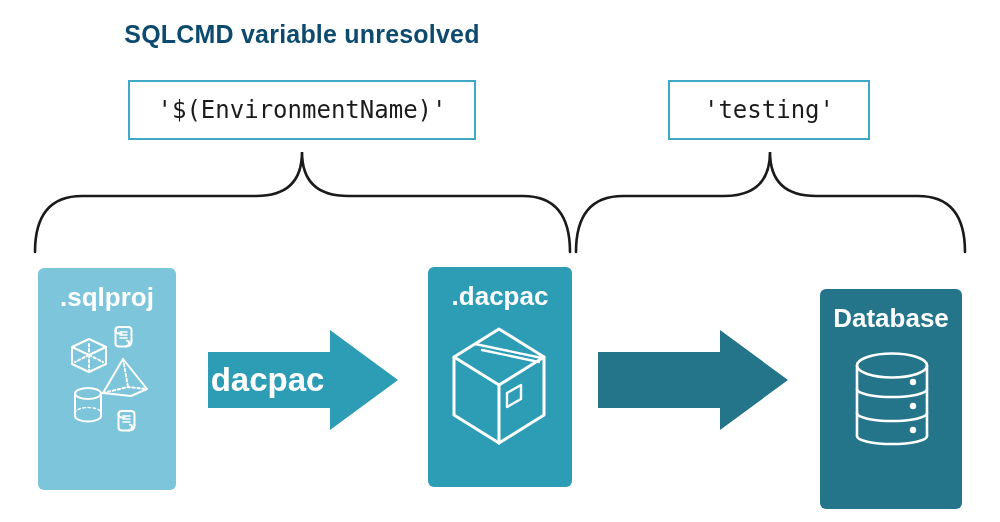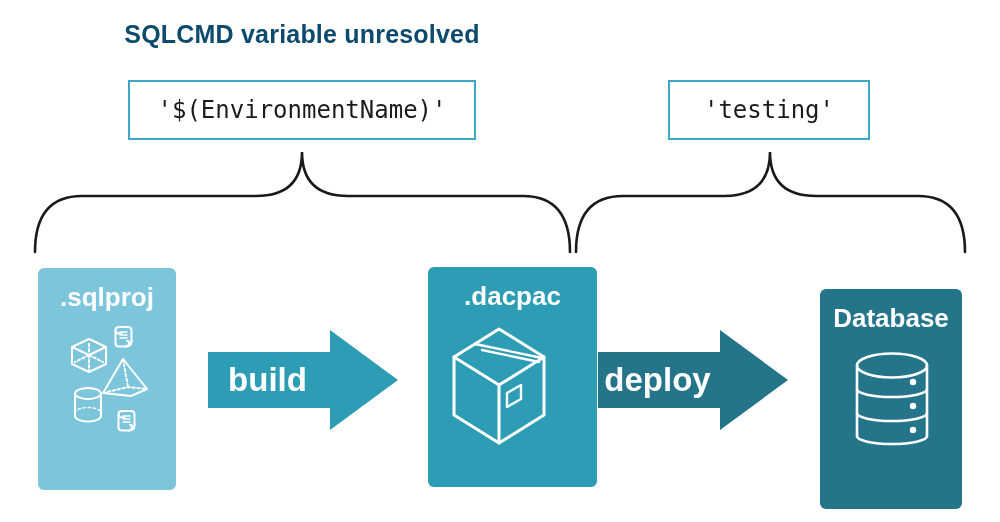--- a/index.html
+++ b/index.html
@@ -20,21 +20,21 @@
   .code-box.left{left:128px;width:348px;}
   .code-box.right{left:668px;width:202px;}
   .code-text{
     font-family:"DejaVu Sans Mono", monospace;font-size:24px;color:#1b1b1b;white-space:pre;
   }
   .braces{position:absolute;left:0;top:0;width:1000px;height:522px;pointer-events:none;}
   .node{
     position:absolute;border-radius:6px;color:#ffffff;
   }
   .node-sqlproj{left:38px;top:268px;width:138px;height:222px;background:#7cc5db;}
-  .node-dacpac{left:428px;top:267px;width:169px;height:220px;background:#2d9cb5;}
+  .node-dacpac{left:428px;top:267px;width:144px;height:220px;background:#2d9cb5;}
   .node-database{left:820px;top:267px;width:142px;height:220px;background:#24748a;margin-top:22px;}
   .node-label{
     position:absolute;top:14px;left:0;width:100%;text-align:center;
     font-size:26px;font-weight:bold;color:#ffffff;
   }
   .node-icon{position:absolute;}
   .icon-sqlproj{left:25px;top:54px;}
   .icon-dacpac{left:18px;top:60px;}
   .icon-database{left:35px;top:63px;}
   .arrow-svg{position:absolute;left:0;top:0;width:1000px;height:522px;pointer-events:none;}
@@ -61,22 +61,21 @@
 
   <svg class="braces" viewBox="0 0 1000 522">
     <path d="M 35 252 Q 35 196 82 196 L 256 196 Q 302 196 302 152 Q 302 196 348 196 L 523 196 Q 570 196 570 252" fill="none" stroke="#1a1a1a" stroke-width="2.6" stroke-linecap="round"></path>
     <path d="M 576 252 Q 576 196 623 196 L 724 196 Q 770 196 770 152 Q 770 196 816 196 L 918 196 Q 965 196 965 252" fill="none" stroke="#1a1a1a" stroke-width="2.6" stroke-linecap="round"></path>
   </svg>
 
   <svg class="arrow-svg" viewBox="0 0 1000 522">
     <polygon fill="#2d9cb5" points="208,352 330,352 330,330 398,380 330,430 330,408 208,408"></polygon>
     <polygon fill="#24748a" points="598,352 720,352 720,330 788,380 720,430 720,408 598,408"></polygon>
   </svg>
-  <div class="arrow-label build">build</div>
-  <div class="arrow-label deploy">deploy</div>
+  <div class="arrow-label build">dacpac</div>
 
   <div class="node node-sqlproj">
     <div class="node-label">.sqlproj</div>
     <svg class="node-icon icon-sqlproj" width="92" height="118" viewBox="0 0 92 118" fill="none" stroke="#ffffff" stroke-width="2" stroke-linejoin="round" stroke-linecap="round">
 
       <g transform="translate(7,16)">
         <path d="M19 1 L36 9 L36 26 L19 34 L2 26 L2 9 Z"></path>
         <path d="M2 9 L19 17 L36 9"></path>
         <path d="M19 17 L19 34" stroke-dasharray="2.5 2.5"></path>
         <path d="M19 6 L19 15" stroke-dasharray="2.5 2.5"></path>

